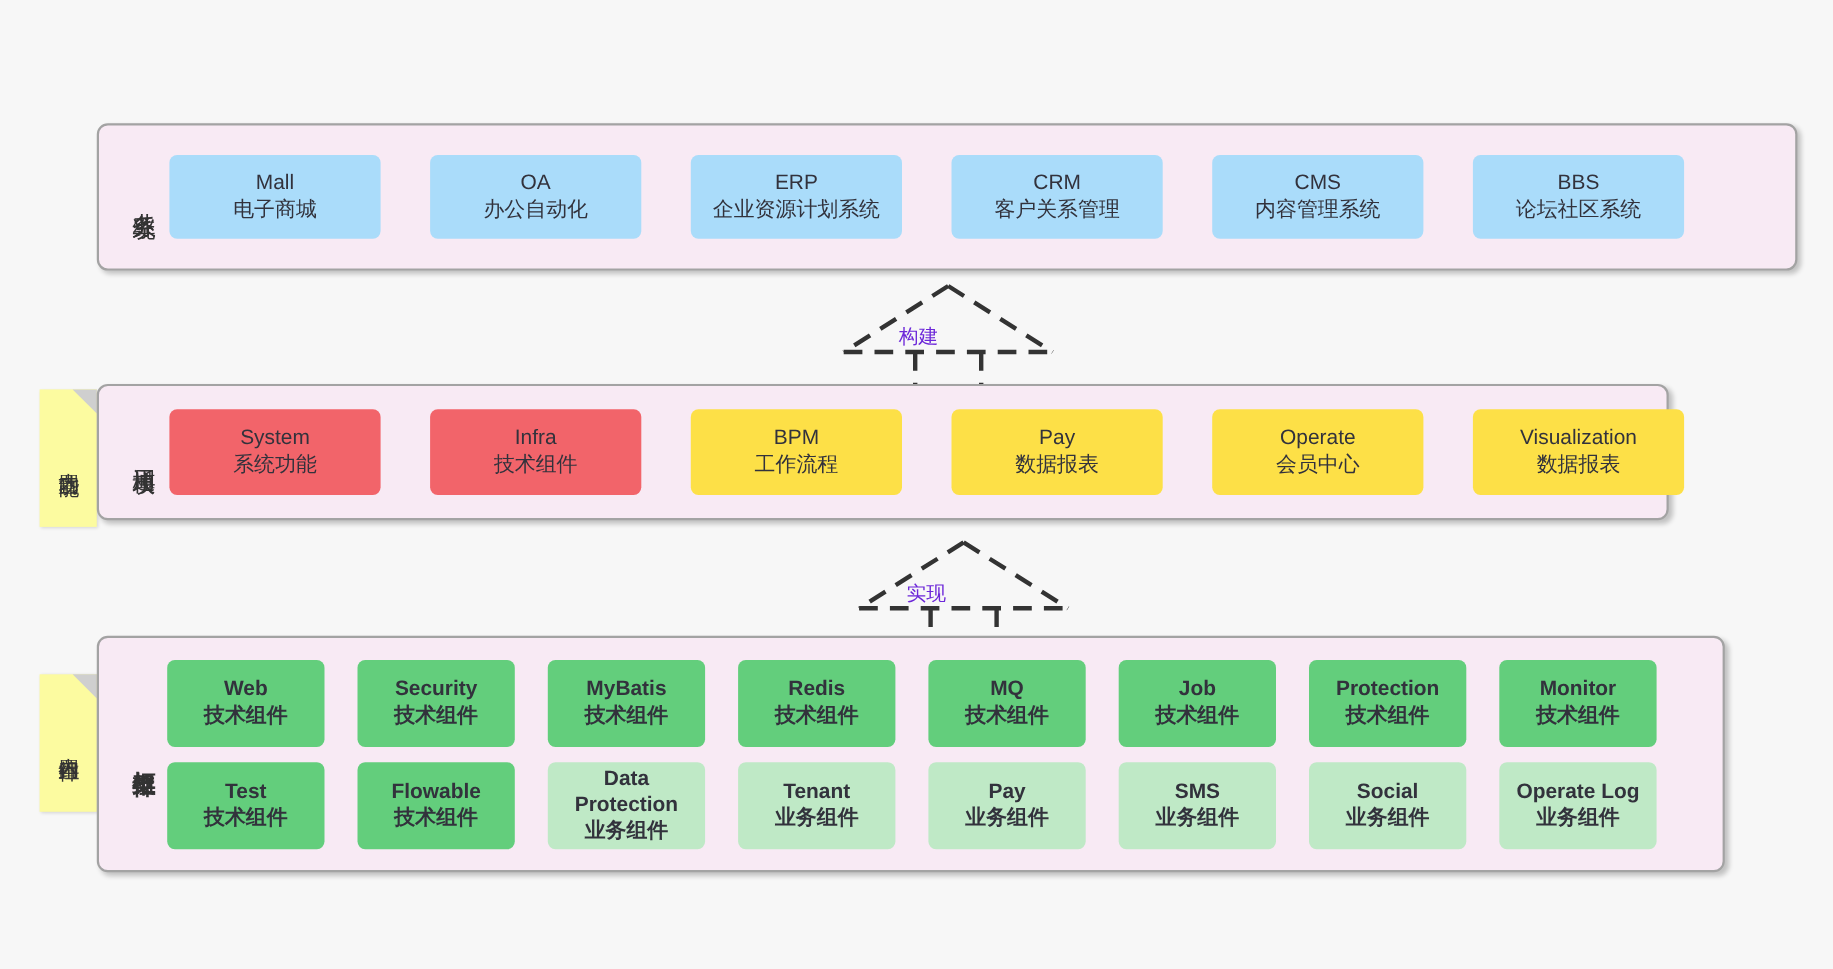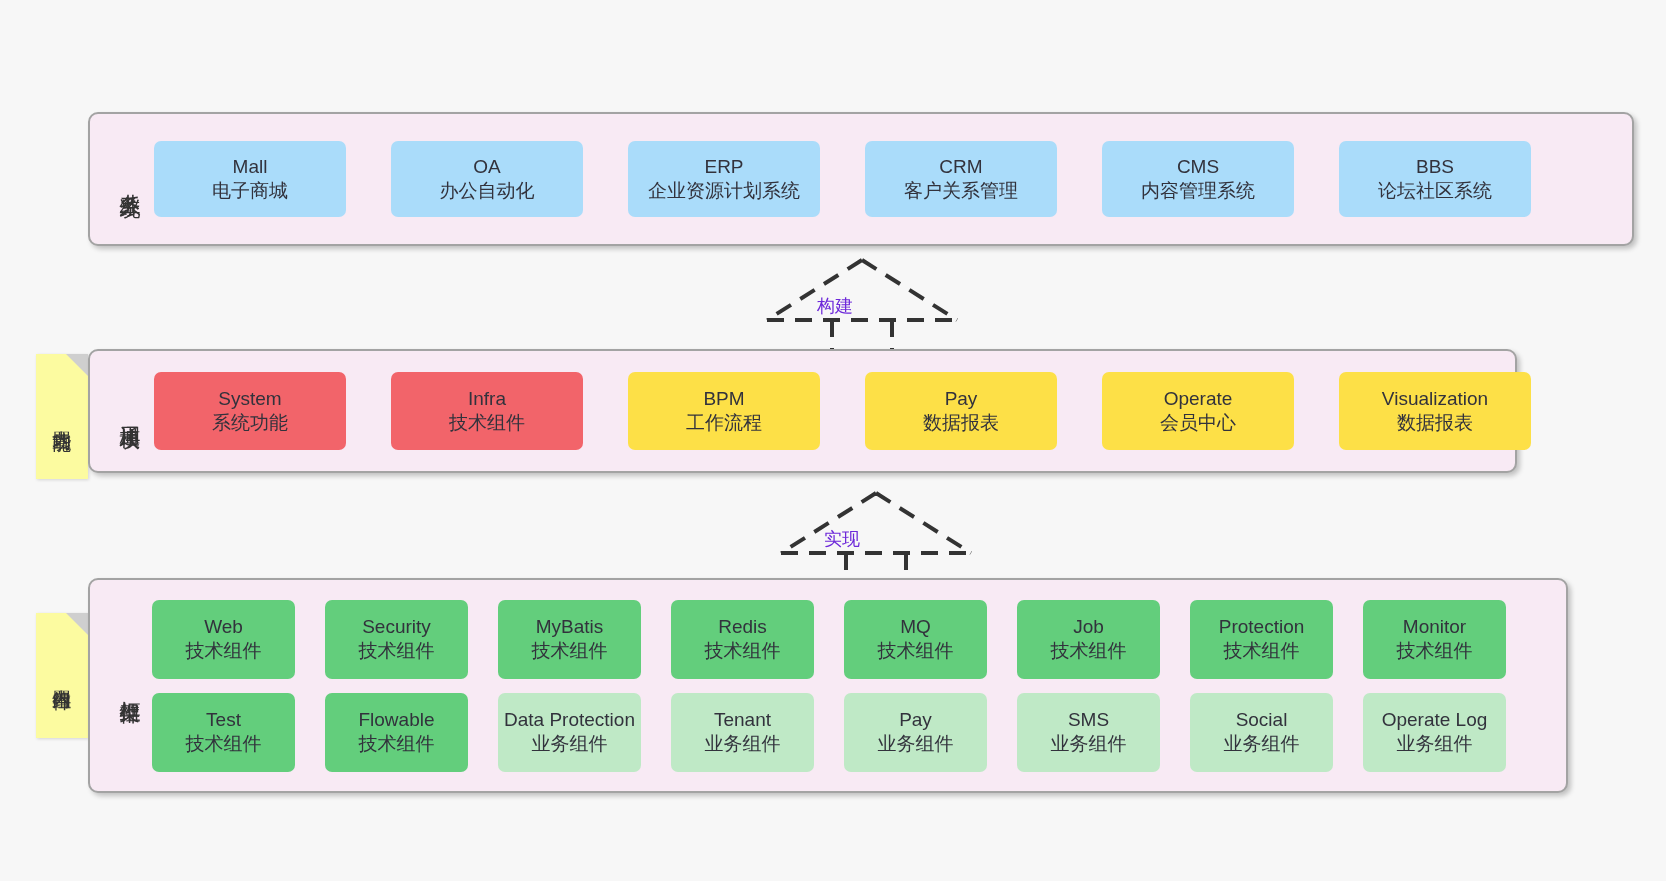--- a/index.html
+++ b/index.html
@@ -107,20 +107,21 @@
   }
   #layer-modules .card-row { gap: 45px; padding-left: 6px; }
   #layer-modules .card { width: 192px; height: 78px; }
 
   
   #layer-framework {
     left: 88px;
     top: 578px;
     width: 1480px;
     height: 215px;
+    font-weight: bold;
   }
   #layer-framework .layer-body { gap: 14px; }
   #layer-framework .card-row { gap: 30px; padding-left: 4px; }
   #layer-framework .card { width: 143px; height: 79px; }
 
   
   .sticky {
     position: absolute;
     box-sizing: border-box;
     background: #fcfba0;

